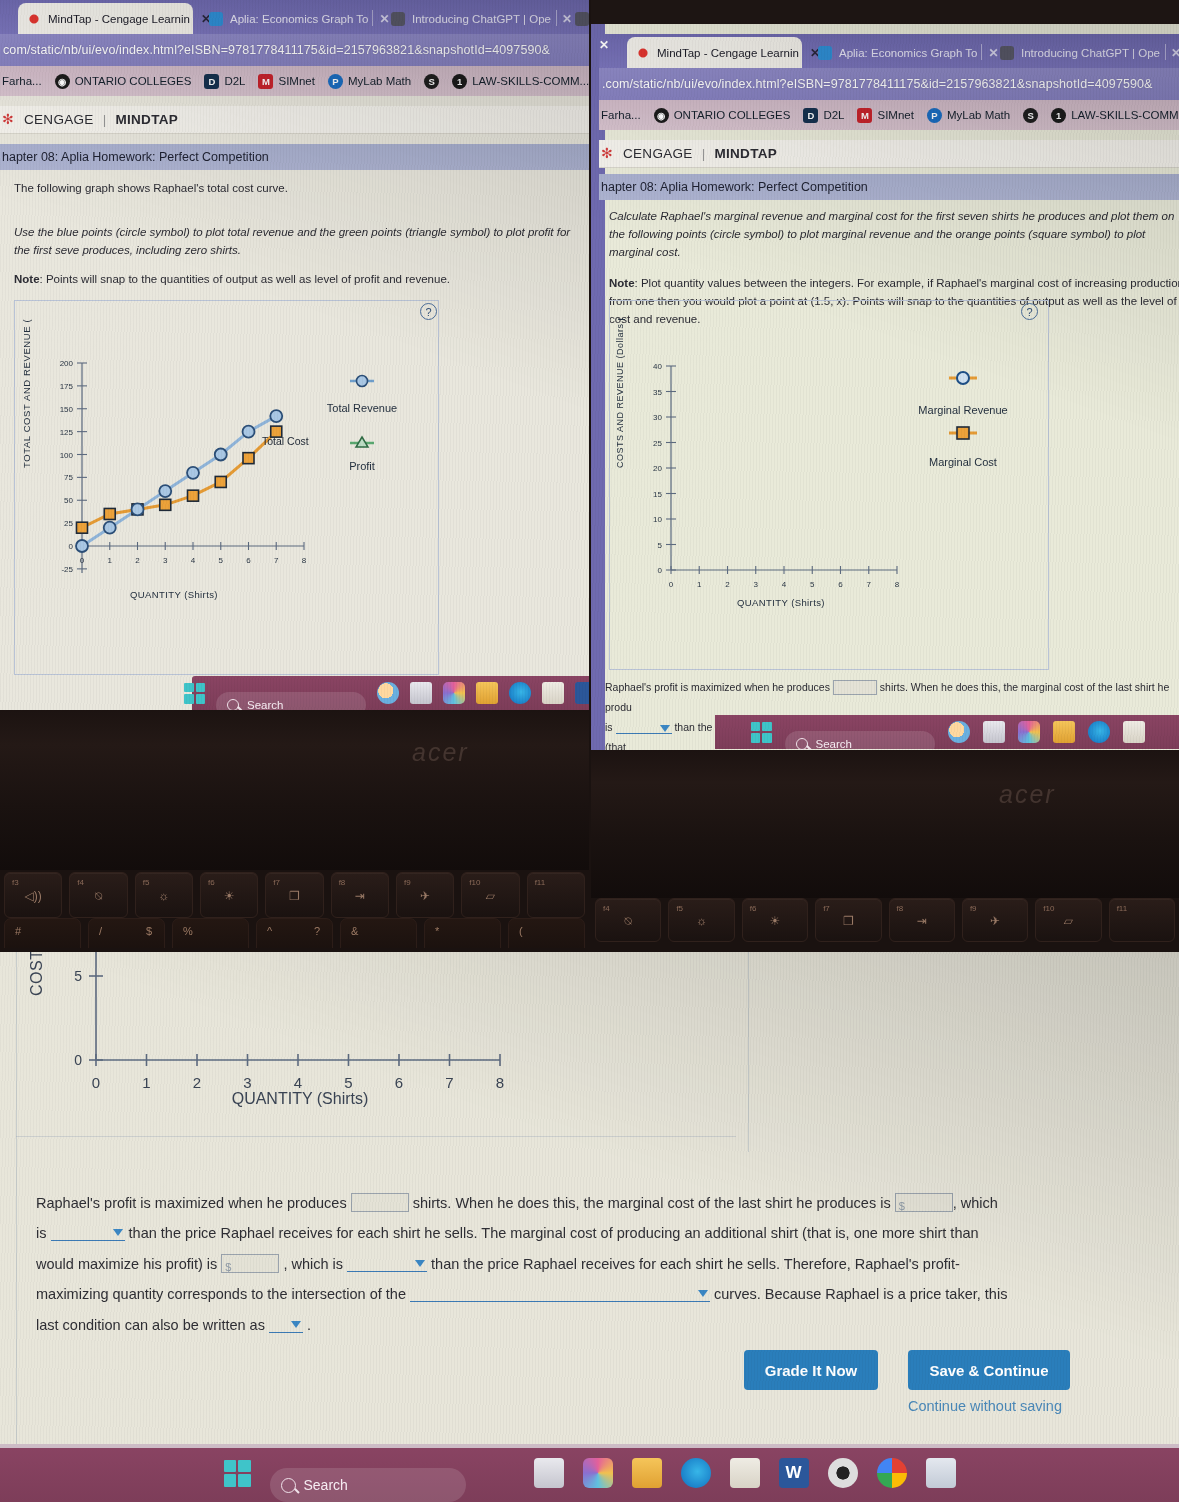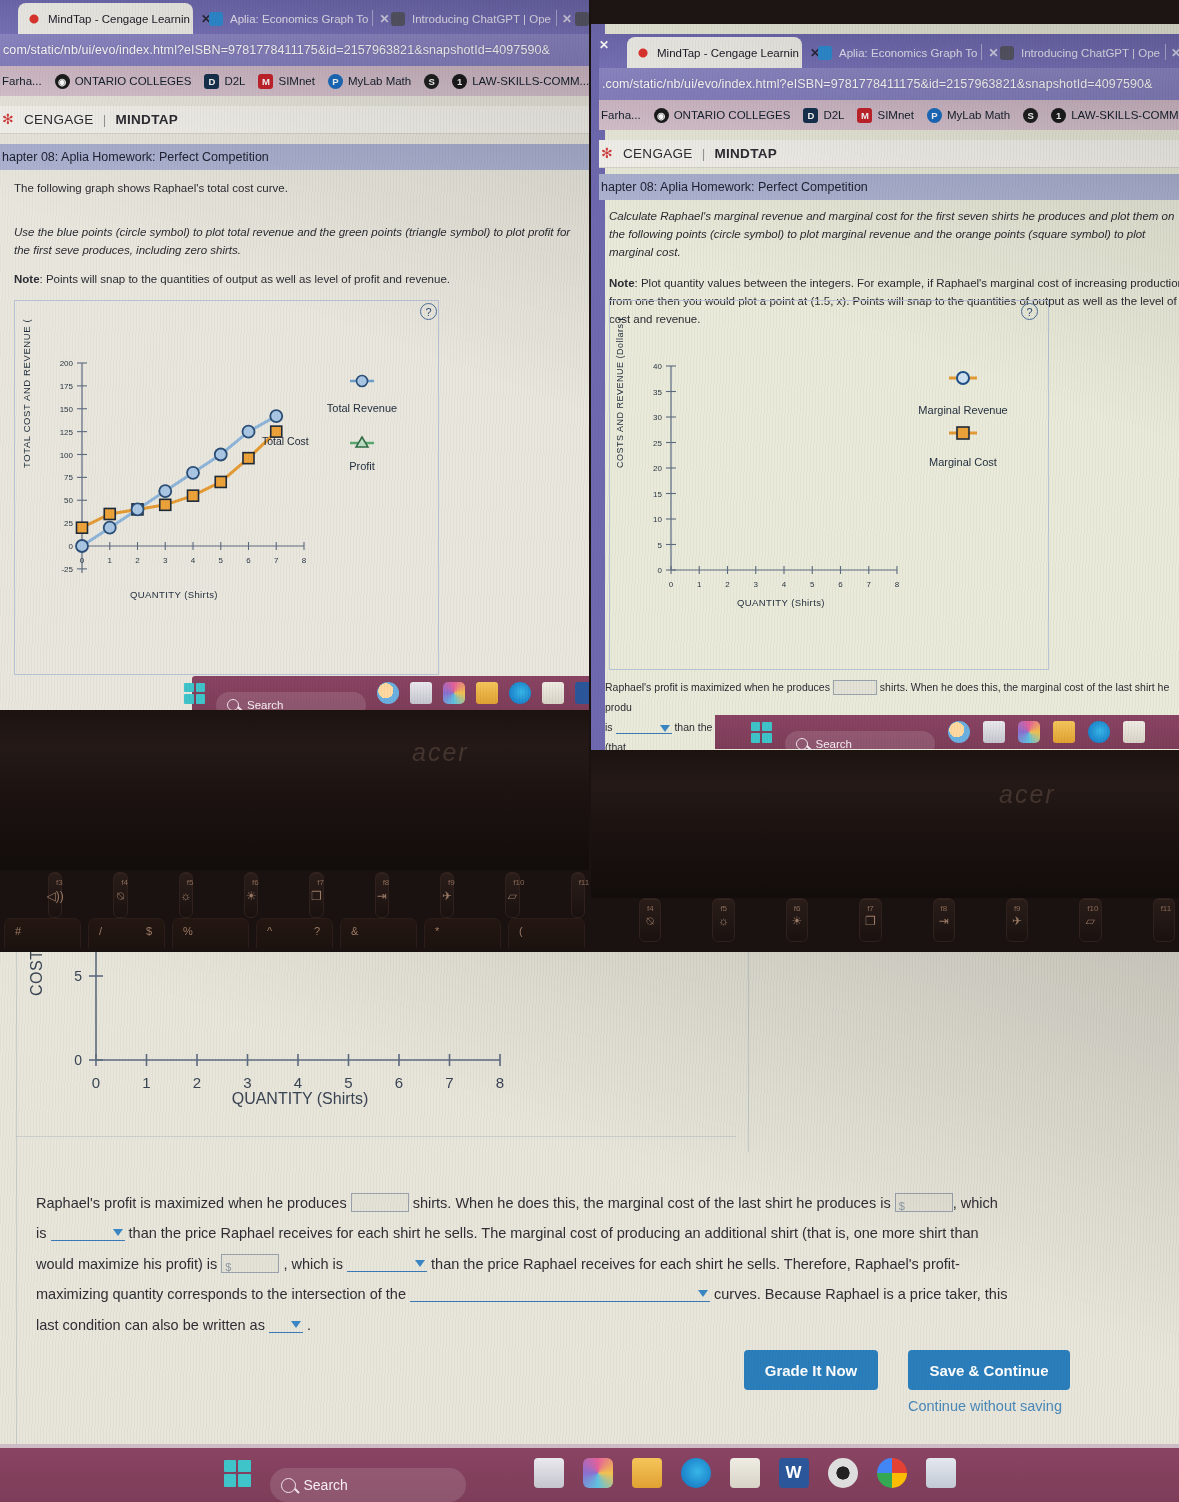--- a/index.html
+++ b/index.html
@@ -97,21 +97,21 @@
 
   
   .deck { position: absolute; left: 0; right: 0;
     background: linear-gradient(#1c1311 0%, #241916 22%, #1a1210 60%, #120c0b 100%); text-align: right; }
   .acer { position: absolute; font-family: "Liberation Sans", sans-serif; font-size: 25px;
     letter-spacing: 2px; color: #4a3a34; font-weight: 300; font-style: italic; opacity: .85; }
   .keys { position: absolute; left: 0; right: 0; display: flex; gap: 7px;
     padding: 0 4px; }
   .key { flex: 1; height: 46px; border-radius: 6px;
     background: linear-gradient(#2a1d19, #1a1210); border: 1px solid #30211c;
-    position: relative; box-shadow: inset 0 1px 0 rgba(255,220,200,.05); margin-left: 44px; }
+    position: relative; box-shadow: inset 0 1px 0 rgba(255,220,200,.05); }
   .key .fl { position: absolute; left: 7px; top: 5px; font-size: 8px; color: #8a6a58; }
   .key .gl { position: absolute; left: 50%; top: 50%; transform: translate(-50%,-40%);
     font-size: 12px; color: #9a7a66; }
   .keys2 { position: absolute; left: 0; right: 0; display: flex; gap: 7px; padding: 0 4px; }
   .key2 { flex: 1; height: 52px; border-radius: 7px;
     background: linear-gradient(#241712, #150e0c); border: 1px solid #2c1d18;
     position: relative; }
   .key2 .up { position: absolute; left: 10px; top: 6px; font-size: 11px; color: #9c7a64; }
   .key2 .up2 { position: absolute; right: 12px; top: 6px; font-size: 11px; color: #9c7a64; }
   .blank-box { display: inline-block; width: 58px; height: 19px; background: #e4e2d6;

